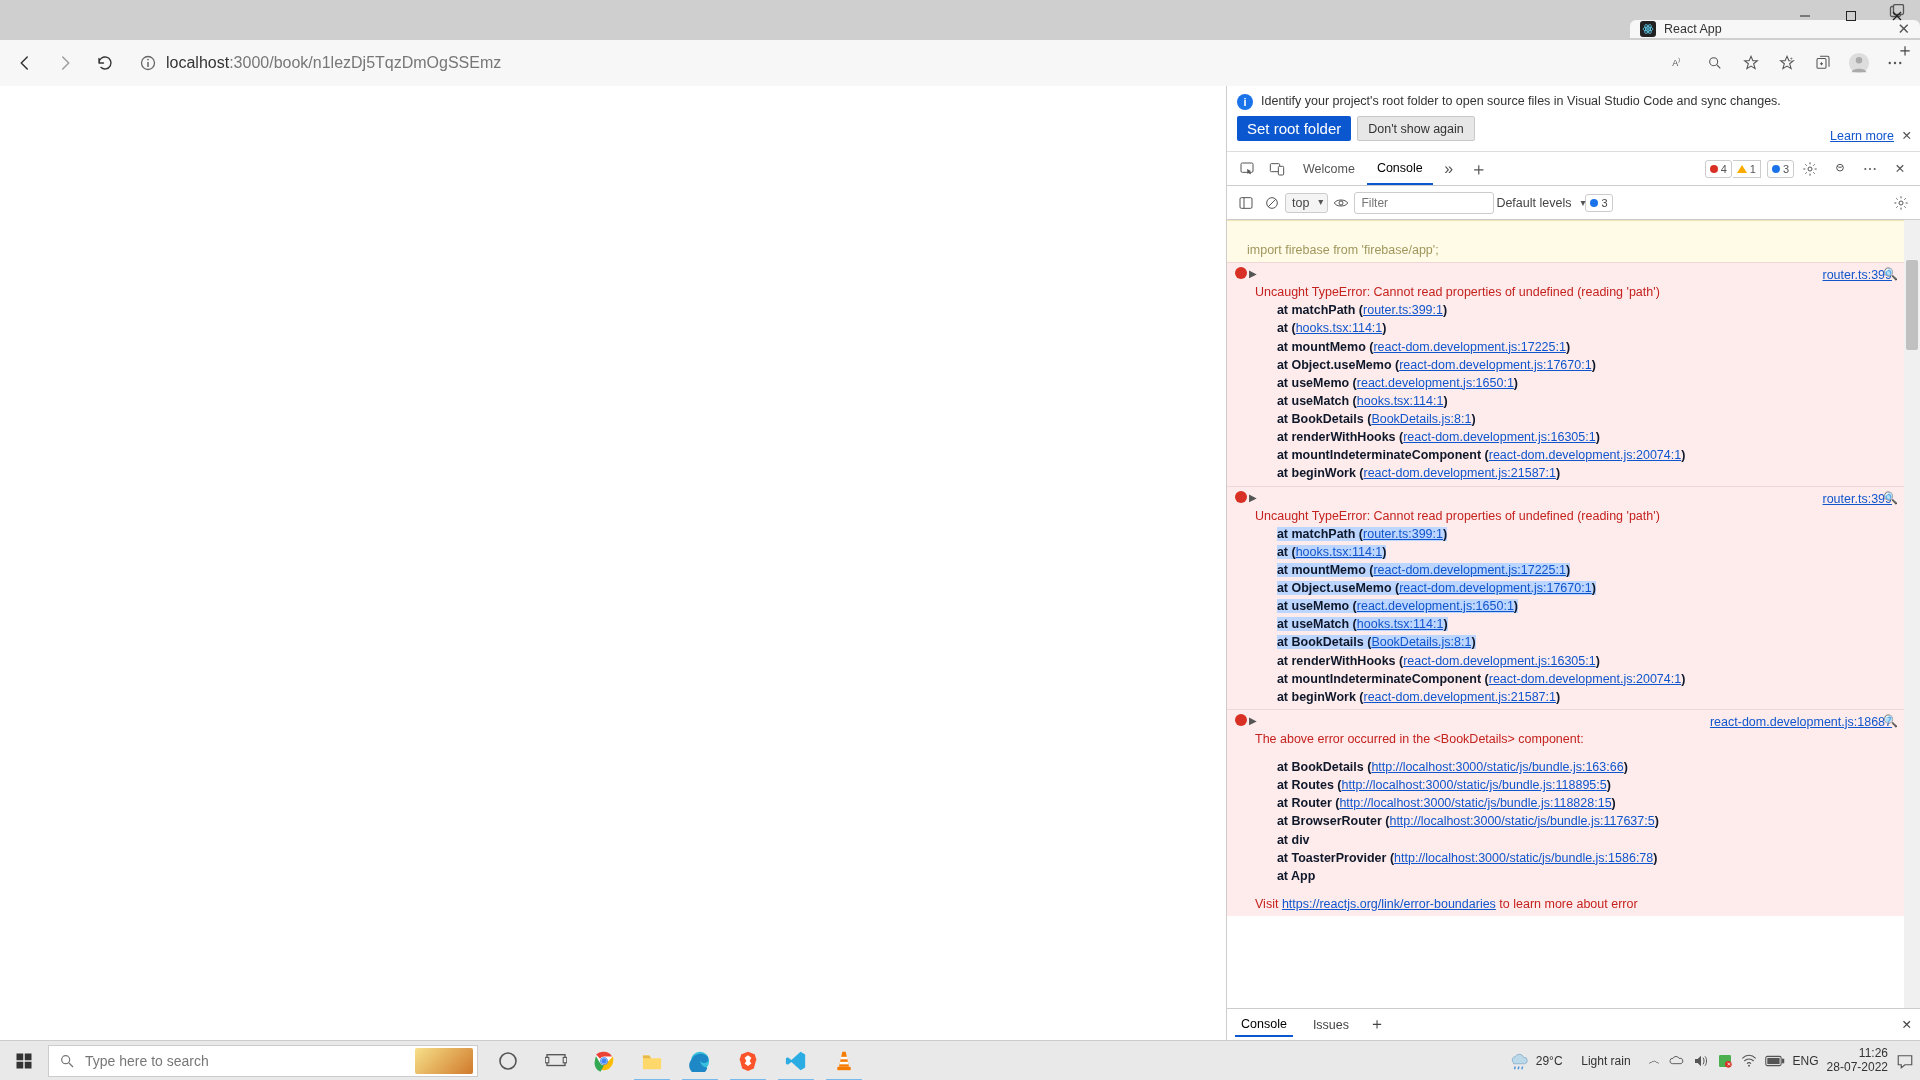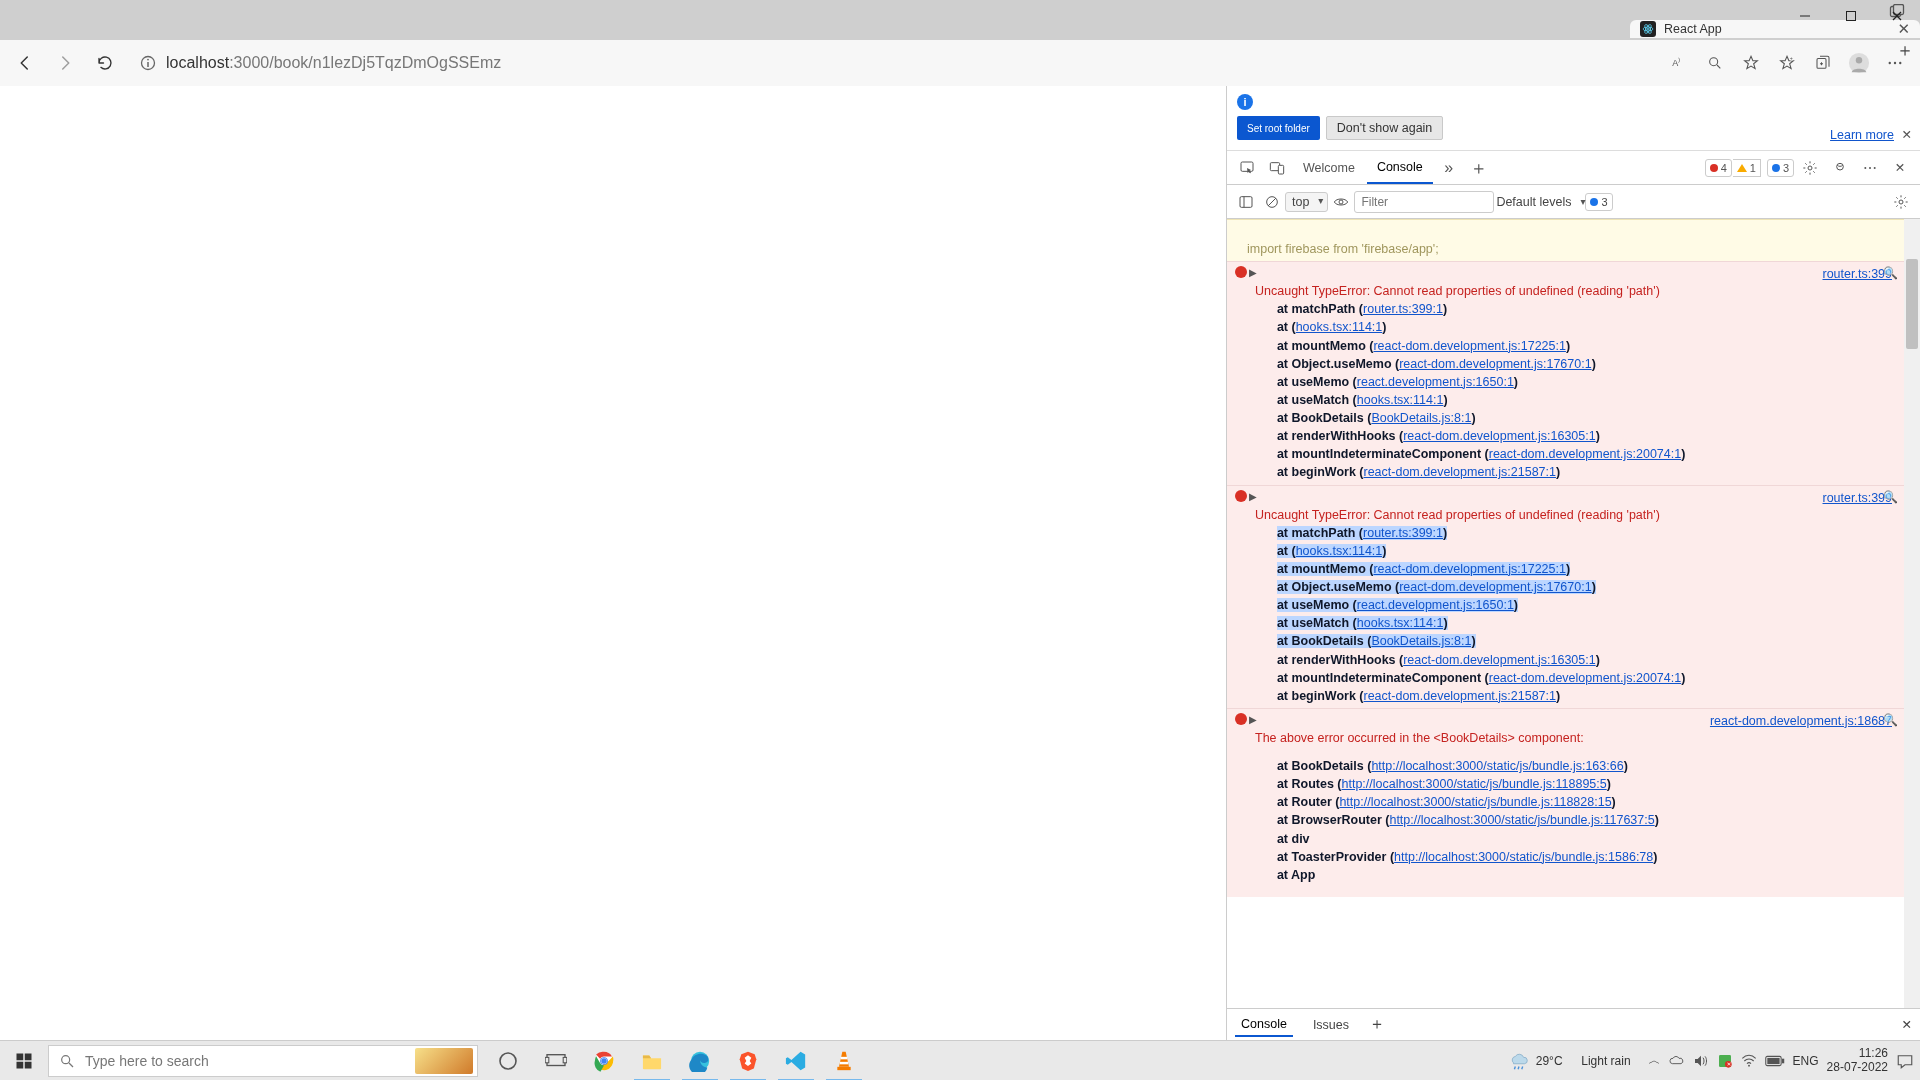--- a/index.html
+++ b/index.html
@@ -29,21 +29,21 @@
 .page { position: absolute; left:0; top:86px; right:0; bottom:40px; background:#fff; }
 
 
 .devtools { position:absolute; top:86px; right:0; bottom:40px; width: 694px; background:#fff; border-left:1px solid #ccc; display:flex; flex-direction:column; }
 .dt-notice { background:#fff; border-bottom:1px solid #ddd; padding: 8px 10px 10px 10px; font-size:12.5px; color:#333; position:relative; }
 .dt-notice .row1 { display:flex; gap:8px; }
 .dt-notice .info-i { width:16px; height:16px; border-radius:50%; background:#1a73e8; color:#fff; font-size:11px; display:flex; align-items:center; justify-content:center; flex:0 0 16px; font-weight:bold; }
 .dt-notice .learn { position:absolute; right:26px; bottom:8px; color:#1155cc; text-decoration:underline; font-size:12.5px; }
 .dt-notice .closex { position:absolute; right:8px; bottom:8px; color:#555; }
 .dt-notice .btns { margin-top:6px; display:flex; gap:6px; }
-.btn-blue { background:#0b57d0; color:#fff; border:none; padding:4px 10px; font-size:10px; border-radius:2px; }
+.btn-blue { background:#0b57d0; color:#fff; border:none; padding:4px 10px; font-size:15px; border-radius:2px; }
 .btn-grey { background:#e7e7e7; color:#333; border:1px solid #c9c9c9; padding:4px 10px; font-size:12.5px; border-radius:2px; }
 
 .dt-tabs { height: 34px; border-bottom:1px solid #ccc; display:flex; align-items:center; padding: 0 6px; gap: 2px; font-size:12.5px; color:#555; }
 .dt-tabs .ticon { width:28px; height:28px; display:flex; align-items:center; justify-content:center; color:#555; }
 .dt-tabs .tabi { padding: 0 10px; height:100%; display:flex; align-items:center; }
 .dt-tabs .tabi.active { color:#000; border-bottom: 2px solid #0b57d0; }
 .dt-tabs .spacer { flex:1; }
 .badge { display:inline-flex; align-items:center; gap:3px; border:1px solid #ccc; border-radius:3px; padding:0 4px; font-size:11px; height:18px; background:#fff; }
 .b-err::before { content:""; width:8px; height:8px; border-radius:50%; background:#d93025; display:inline-block; }
 .b-warn::before { content:""; width:0; height:0; border-left:5px solid transparent; border-right:5px solid transparent; border-bottom:8px solid #f9ab00; display:inline-block; }
@@ -215,20 +215,21 @@
         </div>
     </div>
   </div>
 
   <div class="page"></div>
 
   <div class="devtools">
     <div class="dt-notice">
       <div class="row1">
         <span class="info-i">i</span>
+        <span>Identify your project's root folder to open source files in Visual Studio Code and sync changes.</span>
       </div>
       <div class="btns">
         <button class="btn-blue">Set root folder</button>
         <button class="btn-grey">Don't show again</button>
       </div>
       <a class="learn">Learn more</a>
       <span class="closex">✕</span>
     </div>
 
     <div class="dt-tabs">
@@ -338,20 +339,21 @@
       </div>
 
       <div class="msg err">
         <span class="micon"></span>
         <span class="disc">▶</span>
         <a class="src">react-dom.development.js:18687</a>
         <span class="mag">🔍</span>
         <div class="err2-head">The above error occurred in the &lt;BookDetails&gt; component:</div>
         <div class="stack" id="stack3" style="margin-top:10px;"><div>    <span class="at">at BookDetails (</span><a class="">http://localhost:3000/static/js/bundle.js:163:66</a><span class="at">)</span></div><div>    <span class="at">at Routes (</span><a class="">http://localhost:3000/static/js/bundle.js:118895:5</a><span class="at">)</span></div><div>    <span class="at">at Router (</span><a class="">http://localhost:3000/static/js/bundle.js:118828:15</a><span class="at">)</span></div><div>    <span class="at">at BrowserRouter (</span><a class="">http://localhost:3000/static/js/bundle.js:117637:5</a><span class="at">)</span></div><div>    <span class="at">at div</span></div><div>    <span class="at">at ToasterProvider (</span><a class="">http://localhost:3000/static/js/bundle.js:1586:78</a><span class="at">)</span></div><div>    <span class="at">at App</span></div></div>
         <div style="height:10px"></div>
+        <div><span>Visit </span><a style="color:#1155cc; text-decoration:underline;">https://reactjs.org/link/error-boundaries</a><span> to learn more about error</span></div>
       </div>
 
       <div class="scrollbar">
           <div class="thumb"></div>
         </div>
     </div>
 
     <div class="dt-bottom">
       <div class="bt active">Console</div>
       <div class="bt">Issues</div>

